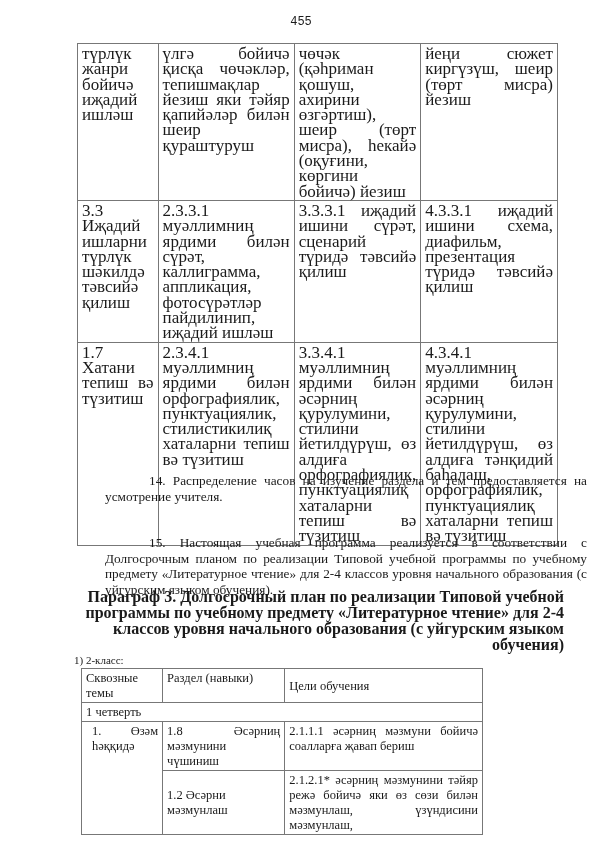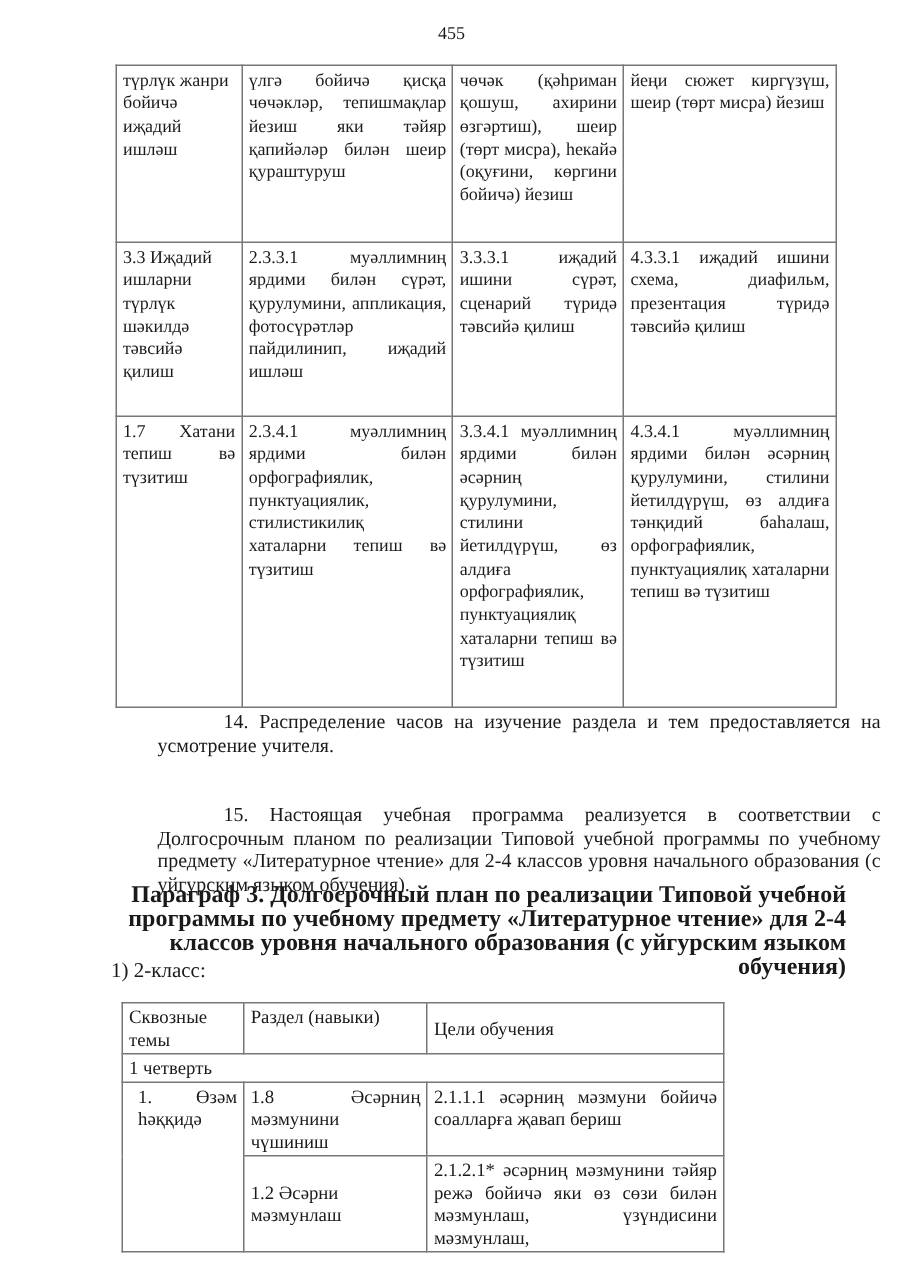--- a/index.html
+++ b/index.html
@@ -3,43 +3,43 @@
 <meta charset="utf-8">
 <style>
   html, body { margin: 0; padding: 0; background: #ffffff; }
   body {
     width: 602px; height: 850px; position: relative; overflow: hidden;
     font-family: "Liberation Serif", "DejaVu Serif", serif;
     color: #1a1a1a;
   }
   .page-number {
     position: absolute; left: 0; top: 15px; width: 602px;
-    text-align: center; font-size: 12px;
+    text-align: center; font-size: 12px; font-family: Liberation Mono, monospace;
   }
   table { border-collapse: collapse; position: absolute; }
   td {
     border: 1px solid #777; vertical-align: top;
-    font-size: 12px; line-height: 15.3px; padding: 2px 4px 1px 4px;
+    font-size: 17px; line-height: 15.3px; padding: 2px 4px 1px 4px;
   }
   .justify { text-align: justify; text-align-last: left; }
   #t1 { left: 77px; top: 43px; width: 481px; }
   #t1 col.c1 { width: 84px; }
   #t1 col.c2 { width: 141px; }
   #t1 col.c3 { width: 114px; }
   #t1 col.c4 { width: 142px; }
   .para {
     position: absolute; left: 77px; width: 482px;
     font-size: 13.3px; line-height: 15.6px; text-align: justify;
   }
   .indent { text-indent: 44px; margin-left: 28px; }
   .heading {
     position: absolute; left: 70px; width: 494px; top: 589px;
     text-align: right; font-weight: bold; font-size: 16px; line-height: 16px;
   }
-  .list-label { position: absolute; left: 74px; top: 640px; font-size: 14px; }
+  .list-label { position: absolute; left: 74px; top: 654px; font-size: 11px; }
   #t2 { left: 81px; top: 668px; width: 402px; }
   #t2 col.c1 { width: 89px; }
   #t2 col.c2 { width: 143px; }
   #t2 col.c3 { width: 247px; }
   #t2 td { font-size: 12.5px; line-height: 15px; }
   .mid { vertical-align: middle; }
 </style>
 </head>
 <body>
 
@@ -54,21 +54,21 @@
     </colgroup>
   <tbody>
       <tr style="height:118px">
     <td>түрлүк жанри бойичә иҗадий ишләш</td>
     <td class="justify">үлгә бойичә қисқа чөчәкләр, тепишмақлар йезиш яки тәйяр қапийәләр билән шеир қураштуруш</td>
     <td class="justify">чөчәк (қәһриман қошуш, ахирини өзгәртиш), шеир (төрт мисра), һекайә (оқуғини, көргини бойичә) йезиш</td>
     <td class="justify">йеңи сюжет киргүзүш, шеир (төрт мисра) йезиш</td>
   </tr>
   <tr style="height:116px">
     <td>3.3 Иҗадий ишларни түрлүк шәкилдә тәвсийә қилиш</td>
-    <td class="justify">2.3.3.1 муәллимниң ярдими билән сүрәт, қурулумини, аппликация, фотосүрәтләр пайдилинип, иҗадий ишләш</td>
+    <td class="justify">2.3.3.1 муәллимниң ярдими билән сүрәт, каллиграмма, аппликация, фотосүрәтләр пайдилинип, иҗадий ишләш</td>
     <td class="justify">3.3.3.1 иҗадий ишини сүрәт, сценарий түридә тәвсийә қилиш</td>
     <td class="justify">4.3.3.1 иҗадий ишини схема, диафильм, презентация түридә тәвсийә қилиш</td>
   </tr>
   <tr style="height:194px">
     <td class="justify">1.7 Хатани тепиш вә түзитиш</td>
     <td class="justify">2.3.4.1 муәллимниң ярдими билән орфографиялик, пунктуациялик, стилистикилиқ хаталарни тепиш вә түзитиш</td>
     <td class="justify">3.3.4.1 муәллимниң ярдими билән әсәрниң қурулумини, стилини йетилдүрүш, өз алдиға орфографиялик, пунктуациялиқ хаталарни тепиш вә түзитиш</td>
     <td class="justify">4.3.4.1 муәллимниң ярдими билән әсәрниң қурулумини, стилини йетилдүрүш, өз алдиға тәнқидий баһалаш, орфографиялик, пунктуациялиқ хаталарни тепиш вә түзитиш</td>
   </tr>
 </tbody>

